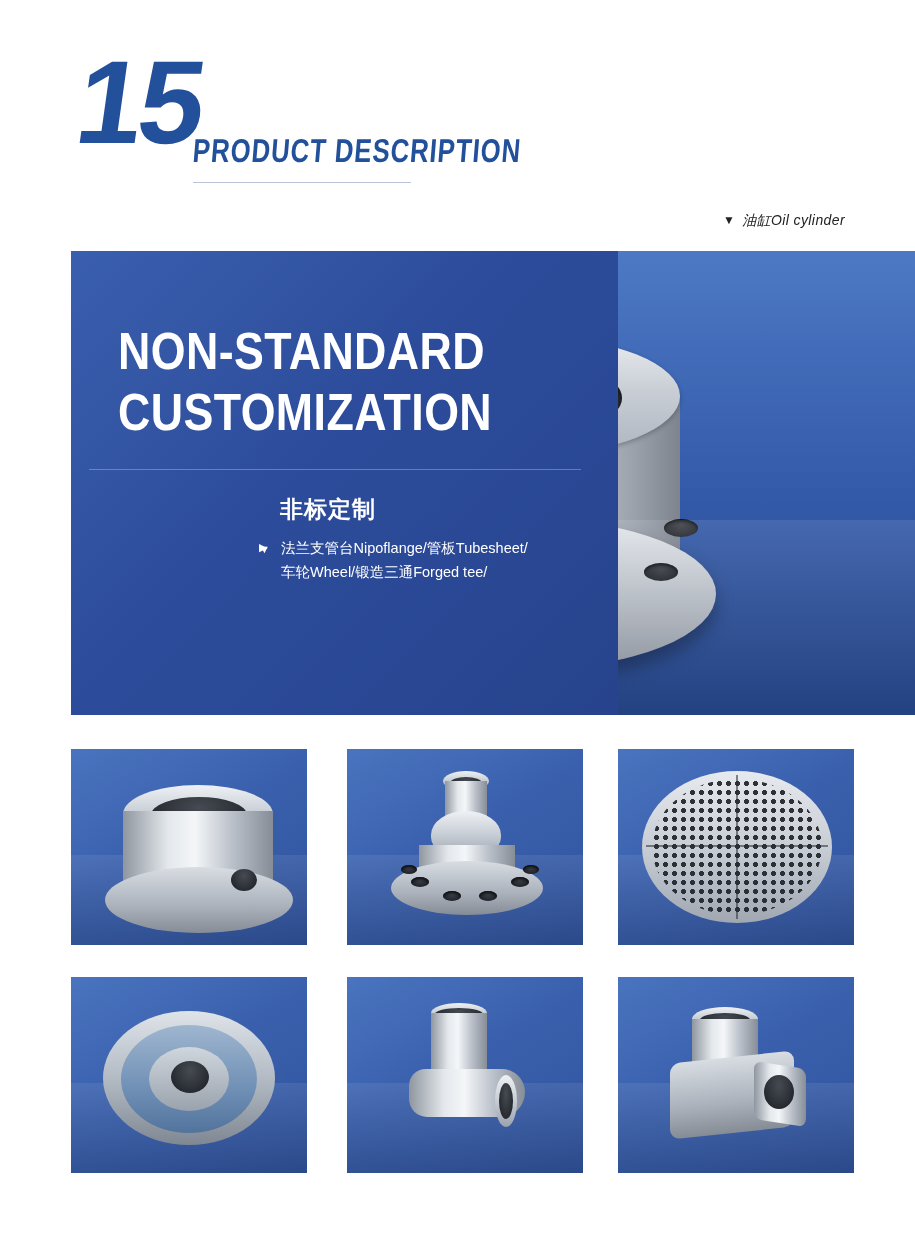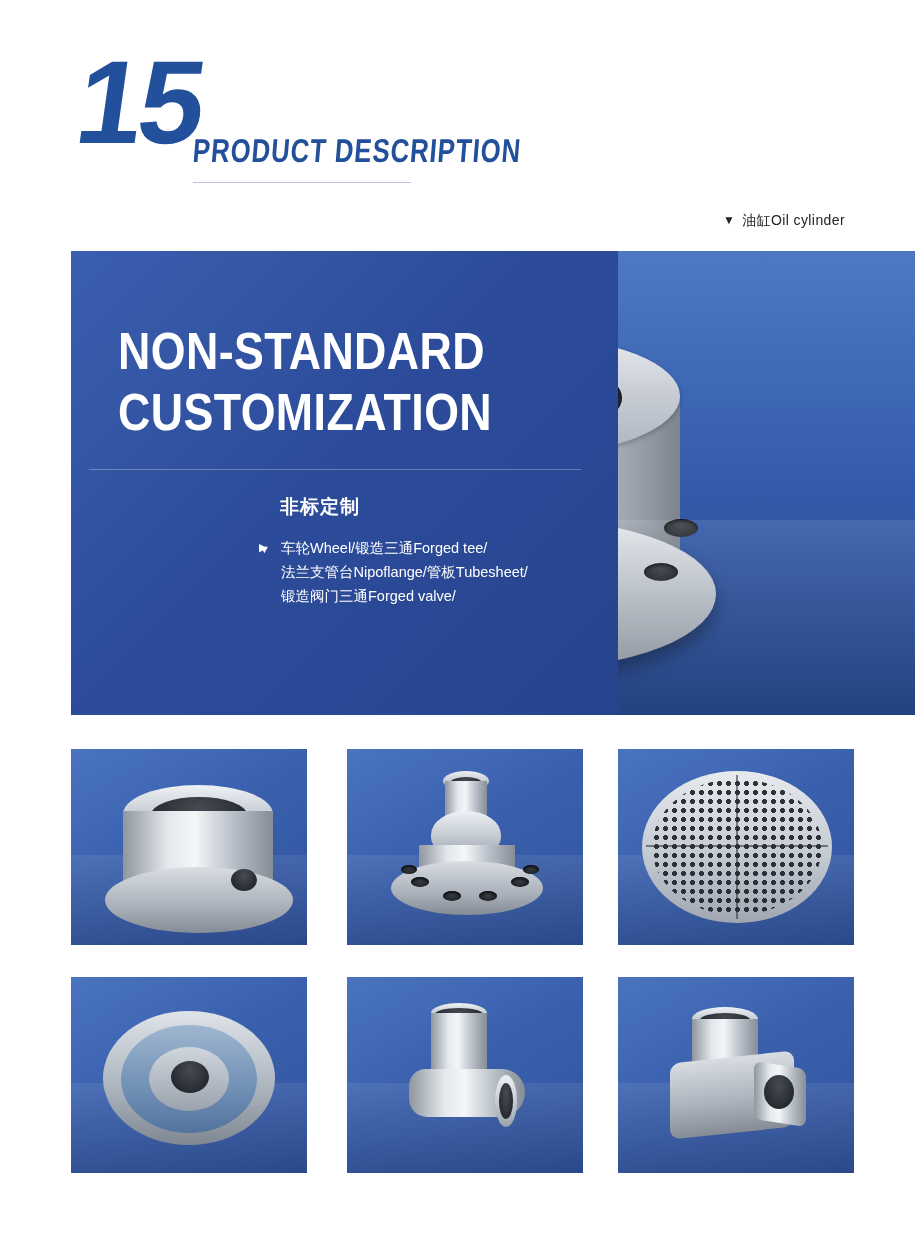--- a/index.html
+++ b/index.html
@@ -61,20 +61,21 @@
 
   
   .caption {
     position: absolute;
     right: 70px;
     top: 212px;
     font-size: 14px;
     color: #222;
     letter-spacing: .4px;
     white-space: nowrap;
+    font-style: italic;
   }
   .caption .tri {
     display: inline-block;
     margin-right: 7px;
     color: #222;
     font-size: 12px;
     vertical-align: 1px;
   }
 
   
@@ -173,21 +174,21 @@
     left: 18px;
     top: 218px;
     width: 492px;
     height: 1px;
     background: rgba(255,255,255,.28);
   }
   .hero-sub {
     position: absolute;
     left: 209px;
     top: 243px;
-    font-size: 19px;
+    font-size: 23px;
     font-weight: bold;
     color: #ffffff;
     letter-spacing: 1px;
   }
   .hero-list {
     position: absolute;
     left: 186px;
     top: 283px;
     width: 340px;
     color: #ffffff;
@@ -309,23 +310,22 @@
       </div>
       <div class="hero-divider"></div>
       <div class="hero-sub">非标定制</div>
 
       <div class="hero-list">
         <div class="row">
           <span class="mk">▶</span>
         </div>
         <div class="row">
           <span class="mk">▼</span>
+          <div>法兰支管台Nipoflange/管板Tubesheet/</div>
           <div>车轮Wheel/锻造三通Forged tee/</div>
-          <div>法兰支管台Nipoflange/管板Tubesheet/</div>
-          <div>锻造阀门三通Forged valve/</div>
         </div>
       </div>
     </div>
 
     <div class="hero-right">
       <div class="photo-floor">
         <div class="cyl-body"></div>
         <div class="cyl-top"></div>
         <div class="cyl-bore"></div>
         <div class="cyl-flange"></div>

